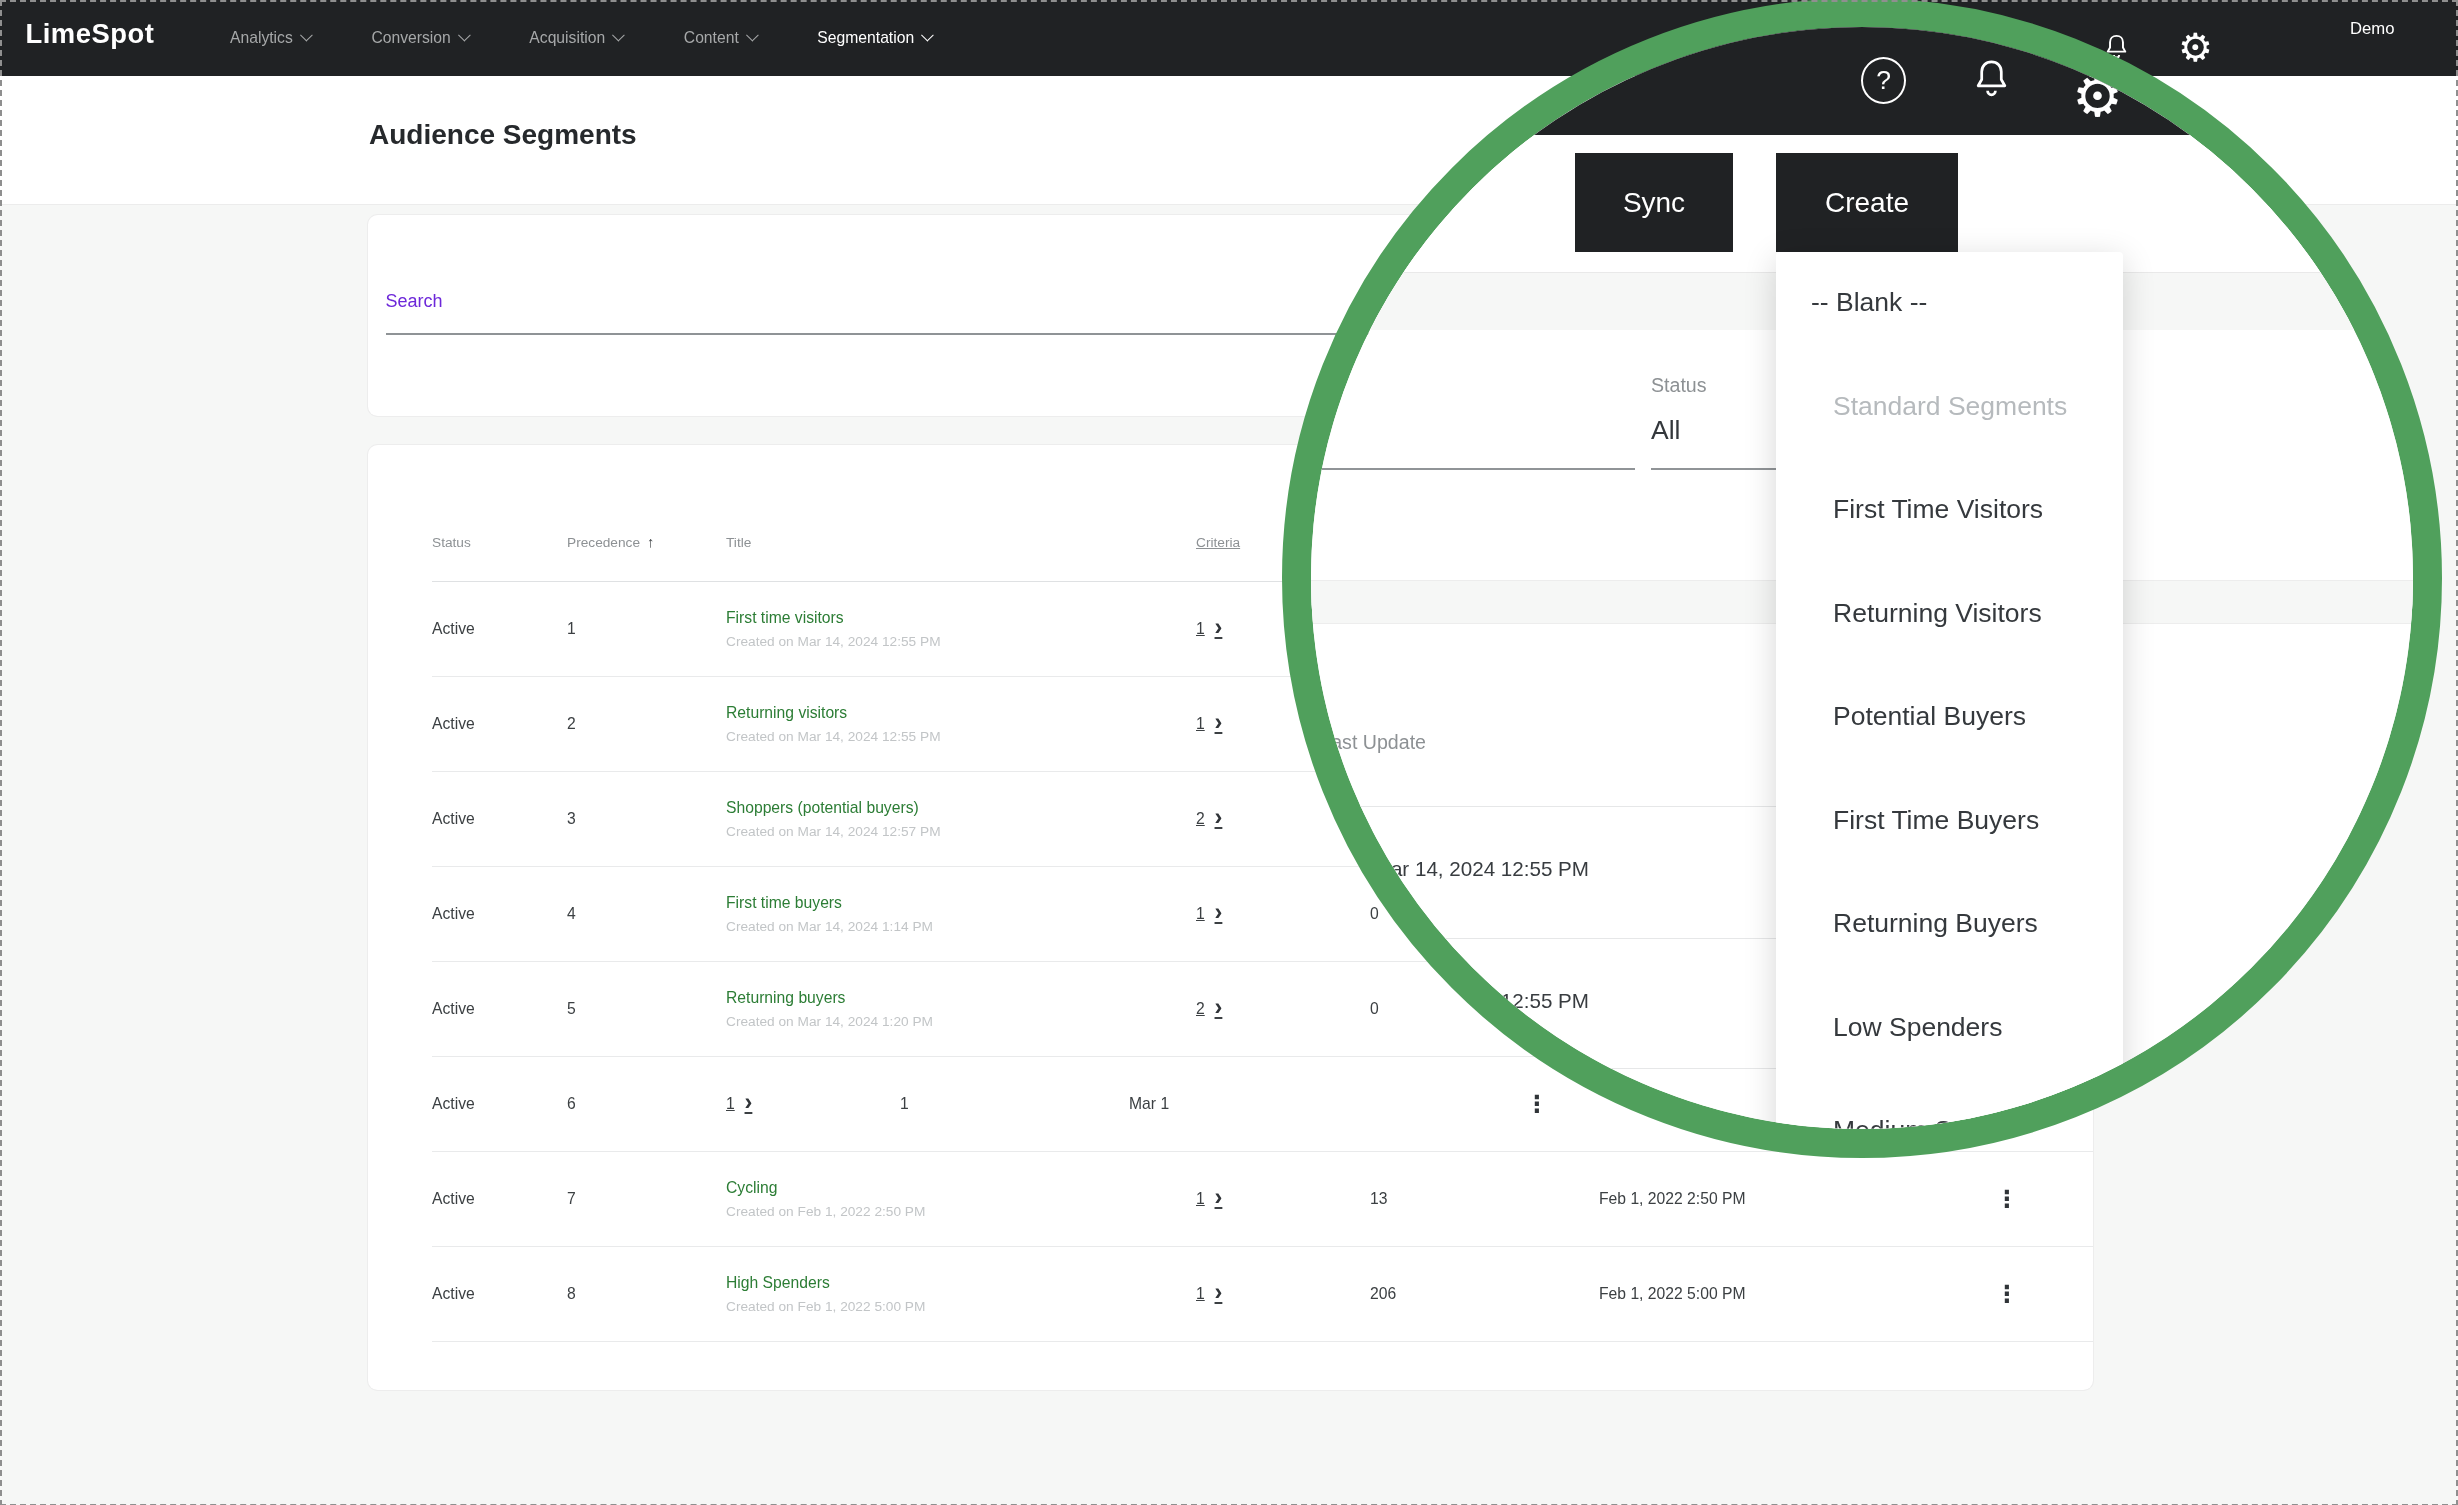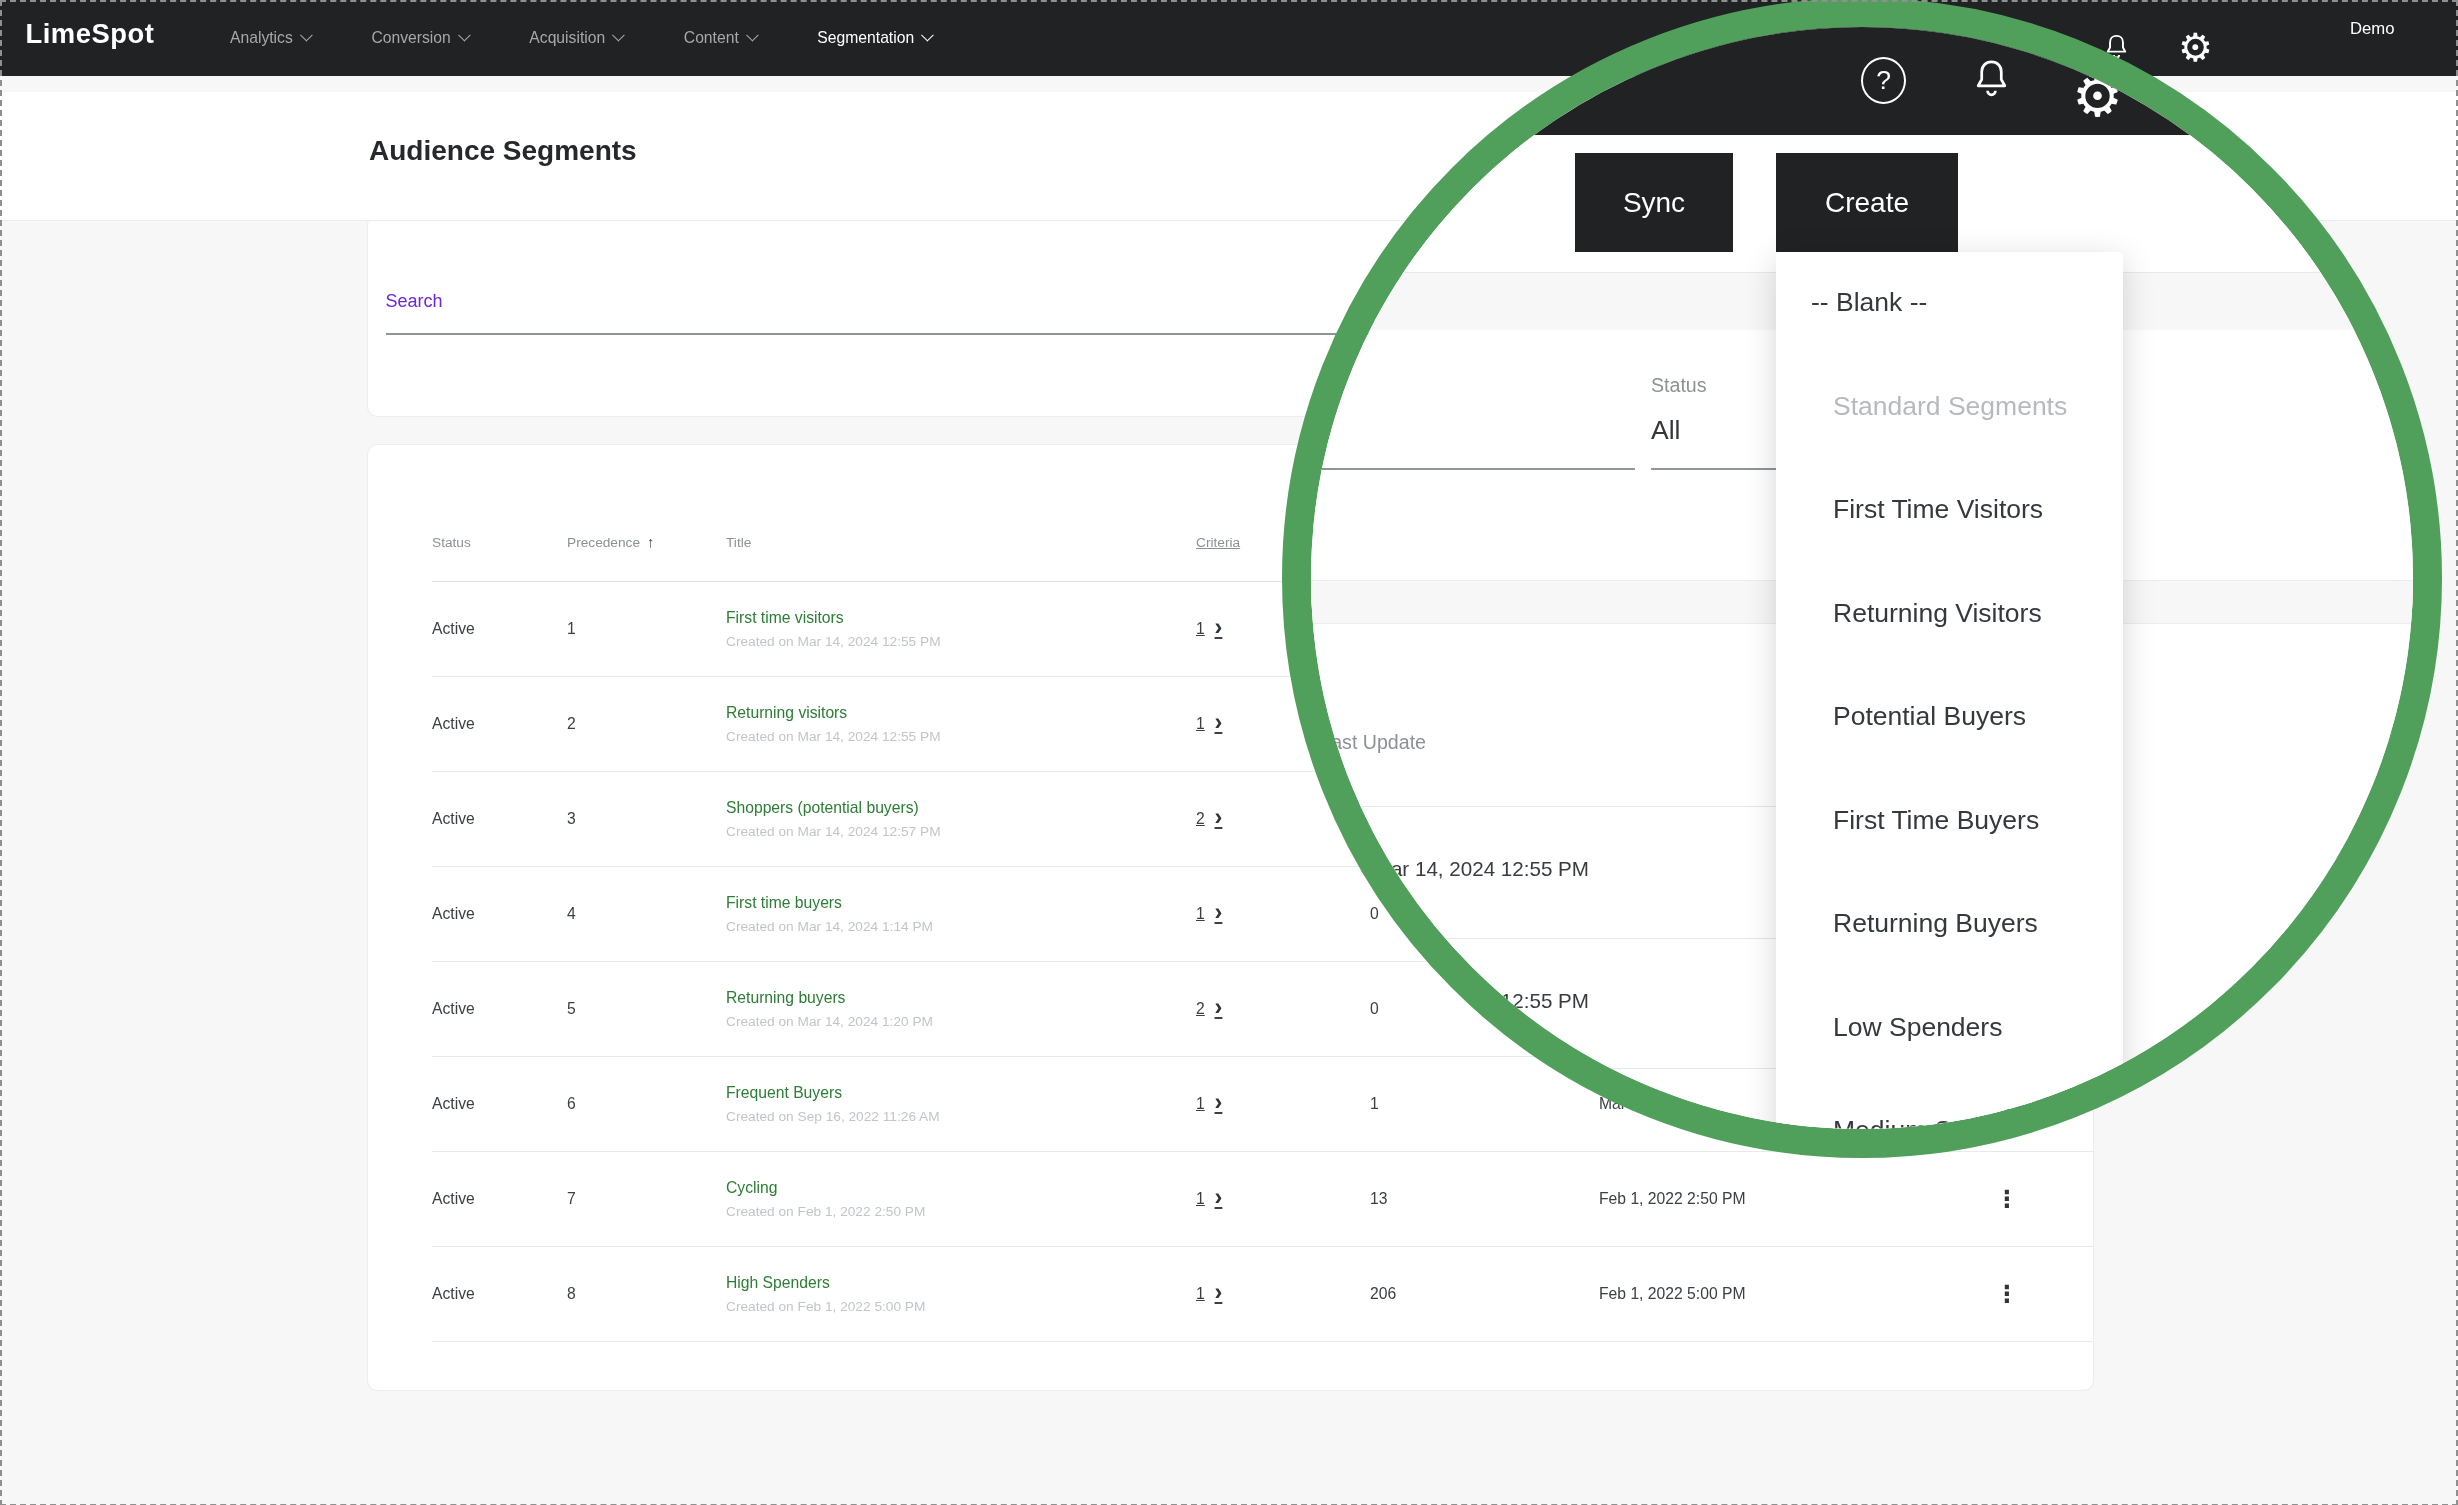--- a/index.html
+++ b/index.html
@@ -24,21 +24,21 @@
   .nav{position:absolute;left:0;top:0;width:2458px;height:76px;background:var(--dark);z-index:5;}
   .logo{position:absolute;left:25.5px;top:17.6px;color:#fff;font-size:27.4px;font-weight:700;letter-spacing:0.5px;}
   .nav-items{position:absolute;left:230px;top:0;height:76px;display:flex;align-items:center;gap:61px;}
   .nav-item{display:inline-flex;align-items:center;color:#a6a8a9;font-size:15.7px;cursor:pointer;}
   .nav-item.active{color:#ffffff;font-weight:400;align-items:center;}
   .caret{width:8.8px;height:8.8px;border-right:1.6px solid currentColor;border-bottom:1.6px solid currentColor;transform:rotate(45deg) translate(-1px,-1px);margin-left:8.8px;margin-top:-3.9px;}
   .nav-demo{position:absolute;left:2350px;top:18.6px;color:#fff;font-size:16.7px;}
   .nav-ico{position:absolute;color:#fff;}
 
   
-  .pagehead{position:absolute;left:0;top:92px;width:2458px;height:129px;background:#fff;border-bottom:1px solid #ececec;z-index:1;}
+  .pagehead{position:absolute;left:0;top:76px;width:2458px;height:129px;background:#fff;border-bottom:1px solid #ececec;z-index:1;}
   .pagetitle{position:absolute;left:369px;top:43px;font-size:28px;font-weight:700;color:#26292c;}
 
   
   .card{position:absolute;background:#fff;border-radius:9.8px;box-shadow:0 0 0 1px #ededed;}
   .search-card{left:368px;top:215px;width:1725px;height:201px;}
   .search-ph{position:absolute;left:17.6px;top:76px;font-size:18px;color:#6d28d9;}
   .search-line{position:absolute;left:17.6px;top:118px;width:1696px;height:2px;background:#8f9396;}
 
   .table-card{left:368px;top:445px;width:1725px;height:945px;padding-left:64px;}
   .thead{display:flex;height:137px;align-items:flex-end;border-bottom:1px solid #dfe1e3;color:var(--graylabel);font-size:13.7px;}
@@ -199,24 +199,20 @@
             <span>2</span>
             <span class="chev">›</span>
           </div>
           <div class="c-count">0</div>
           <div class="c-date"></div>
           <div class="c-menu"><span class="kebab">⋮</span></div>
         </div>
         <div class="trow">
           <div class="c-status">Active</div>
           <div class="c-prec">6</div>
-          <div class="c-title">
-            <a>Frequent Buyers</a>
-            <div class="created">Created on Sep 16, 2022 11:26 AM</div>
-          </div>
           <div class="c-crit">
             <span>1</span>
             <span class="chev">›</span>
           </div>
           <div class="c-count">1</div>
           <div class="c-date">Mar 1</div>
           <div class="c-menu"><span class="kebab">⋮</span></div>
         </div>
         <div class="trow">
           <div class="c-status">Active</div>

